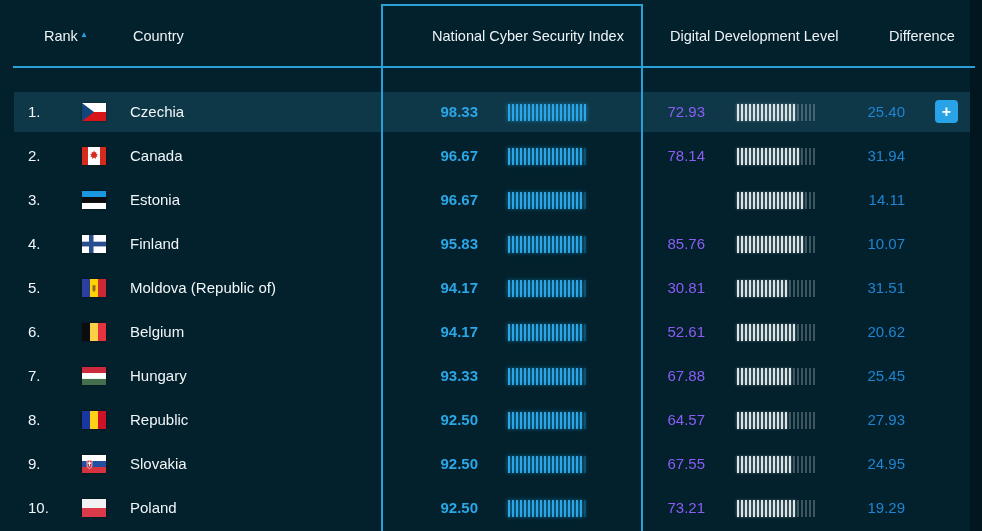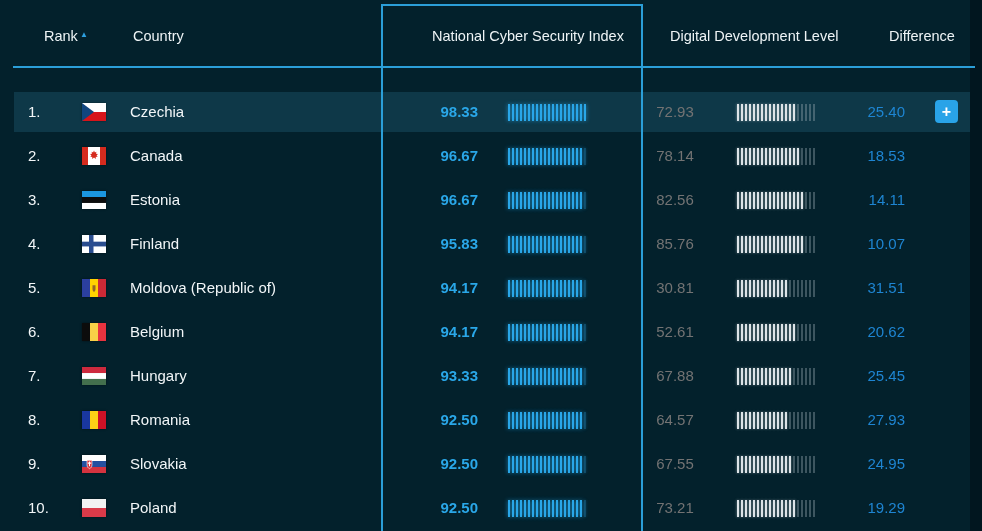--- a/index.html
+++ b/index.html
@@ -30,21 +30,21 @@
   .row{position:relative;height:44px;}
   .row.highlighted .row-bg{
     position:absolute;left:14px;right:0;top:0;height:40px;background:#0e3848;
   }
   .cell{position:absolute;top:0;height:40px;line-height:40px;font-size:15px;white-space:nowrap;z-index:2;}
   .c-rank{left:28px;width:36px;color:#f2f6f8;}
   .c-flag{left:82px;top:11px;width:24px;height:18px;line-height:0;}
   .c-flag svg{display:block;width:24px;height:18px;box-shadow:0 0 2px rgba(0,0,0,.5);}
   .c-country{left:130px;color:#f2f6f8;}
   .c-ncsi{left:398px;width:80px;text-align:right;font-weight:bold;color:#2aa7e8;}
-  .c-ddl{left:645px;width:60px;text-align:center;color:#737373;}
+  .c-ddl{left:645px;width:60px;text-align:right;color:#8b5cf6;}
   .c-diff{left:835px;width:70px;text-align:right;color:#1e85d2;}
   .bar{position:absolute;top:12px;height:17px;display:flex;gap:2px;z-index:2;}
   .bar-ncsi{left:508px;}
   .bar-ddl{left:737px;}
   .stripe{width:2px;height:17px;}
   .stripe.n-f{background:#2aa7e8;box-shadow:0 0 4px rgba(42,167,232,.85);}
   .stripe.n-u{background:rgba(42,167,232,.30);box-shadow:0 0 3px rgba(42,167,232,.25);}
   .stripe.d-f{background:#dde4e8;box-shadow:0 0 3px rgba(221,228,232,.55);}
   .stripe.d-u{background:rgba(158,173,182,.38);}
   .add-btn{
@@ -185,21 +185,21 @@
           <span class="stripe d-f"></span>
           <span class="stripe d-f"></span>
           <span class="stripe d-f"></span>
           <span class="stripe d-f"></span>
           <span class="stripe d-f"></span>
           <span class="stripe d-u"></span>
           <span class="stripe d-u"></span>
           <span class="stripe d-u"></span>
           <span class="stripe d-u"></span>
         </div>
-        <span class="cell c-diff">18.53</span>
+        <span class="cell c-diff">31.94</span>
       </div>
       <div class="row">
         <span class="cell c-rank">3.</span>
         <span class="cell c-flag">
           <svg viewBox="0 0 24 17" preserveAspectRatio="none">
             <rect width="24" height="5.7" fill="#1b96e0"></rect>
             <rect y="5.7" width="24" height="5.6" fill="#0c0c0c"></rect>
             <rect y="11.3" width="24" height="5.7" fill="#ffffff"></rect>
           </svg>
         </span>
@@ -220,21 +220,20 @@
           <span class="stripe n-f"></span>
           <span class="stripe n-f"></span>
           <span class="stripe n-f"></span>
           <span class="stripe n-f"></span>
           <span class="stripe n-f"></span>
           <span class="stripe n-f"></span>
           <span class="stripe n-f"></span>
           <span class="stripe n-f"></span>
           <span class="stripe n-u"></span>
         </div>
-        <span class="cell c-ddl">82.56</span>
         <div class="bar bar-ddl">
           <span class="stripe d-f"></span>
           <span class="stripe d-f"></span>
           <span class="stripe d-f"></span>
           <span class="stripe d-f"></span>
           <span class="stripe d-f"></span>
           <span class="stripe d-f"></span>
           <span class="stripe d-f"></span>
           <span class="stripe d-f"></span>
           <span class="stripe d-f"></span>
@@ -487,21 +486,21 @@
       </div>
       <div class="row">
         <span class="cell c-rank">8.</span>
         <span class="cell c-flag">
           <svg viewBox="0 0 24 17" preserveAspectRatio="none">
             <rect width="8" height="17" fill="#19379f"></rect>
             <rect x="8" width="8" height="17" fill="#fcd116"></rect>
             <rect x="16" width="8" height="17" fill="#ce1126"></rect>
           </svg>
         </span>
-        <span class="cell c-country">Romania</span>
+        <span class="cell c-country">Republic</span>
         <span class="cell c-ncsi">92.50</span>
         <div class="bar bar-ncsi">
           <span class="stripe n-f"></span>
           <span class="stripe n-f"></span>
           <span class="stripe n-f"></span>
           <span class="stripe n-f"></span>
           <span class="stripe n-f"></span>
           <span class="stripe n-f"></span>
           <span class="stripe n-f"></span>
           <span class="stripe n-f"></span>

